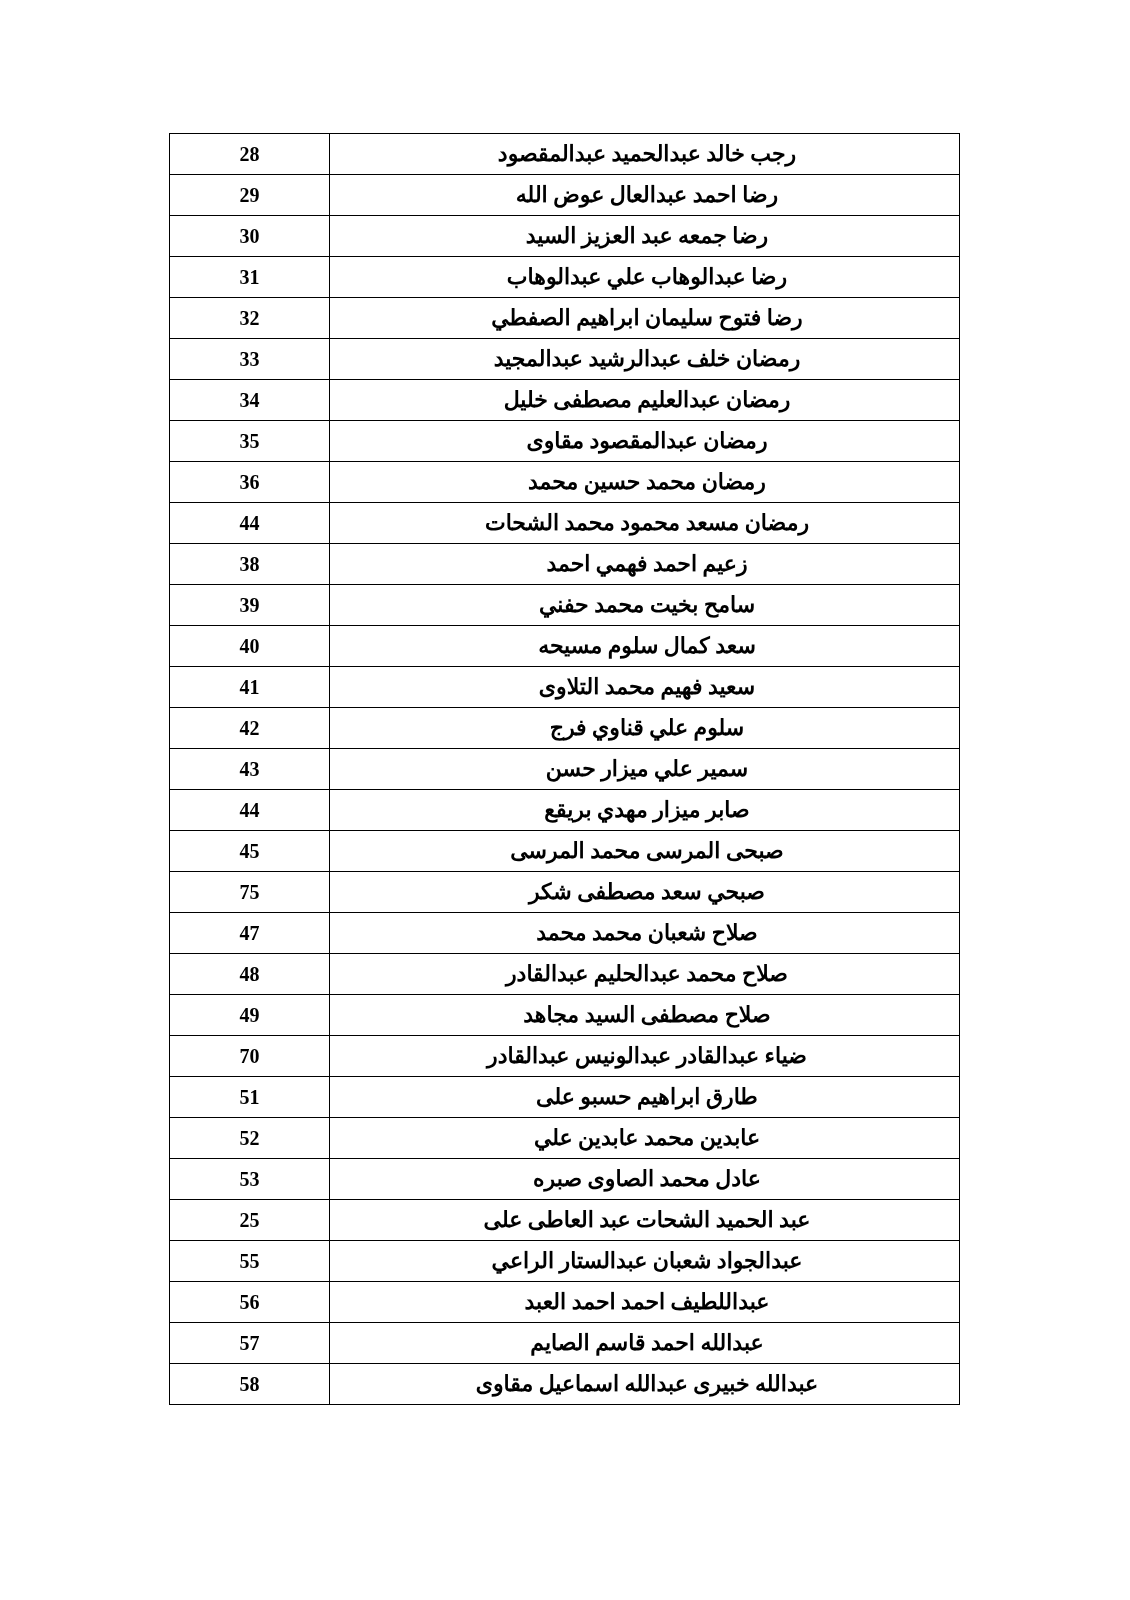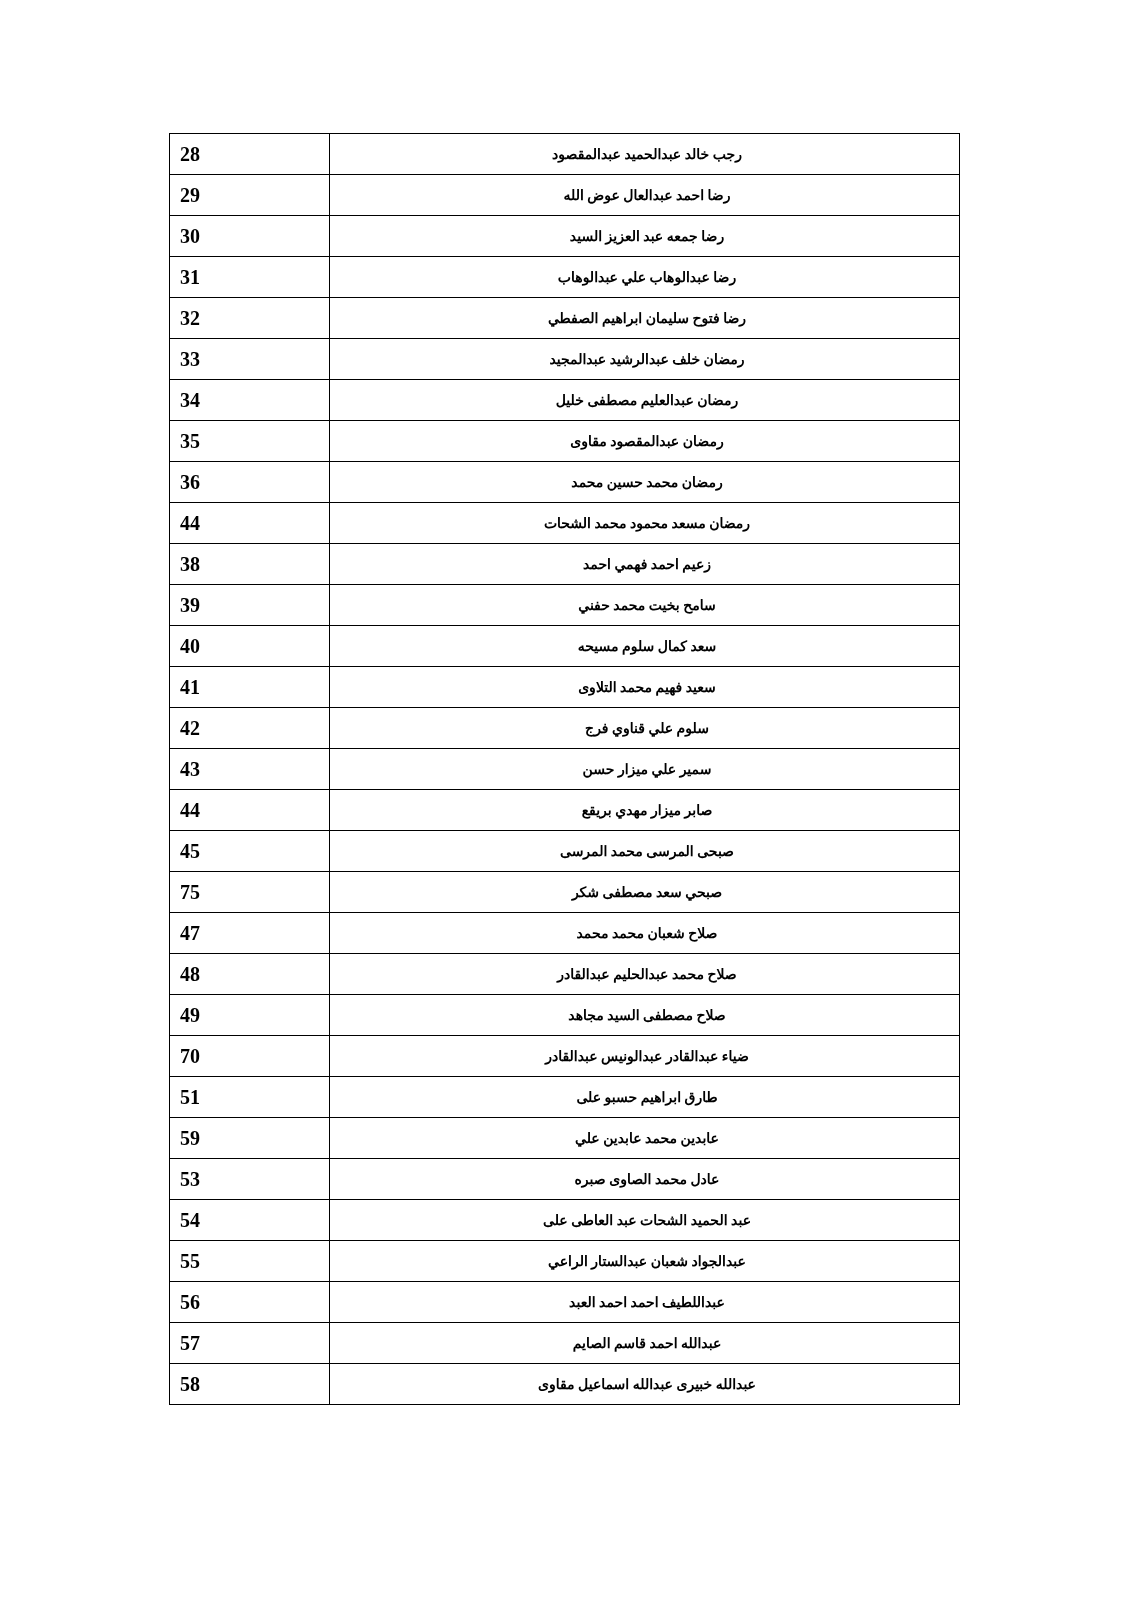--- a/index.html
+++ b/index.html
@@ -37,28 +37,29 @@
   table.names-table td {
     border: 1px solid #000000;
     height: 41px;
     padding: 0 10px;
     vertical-align: middle;
     box-sizing: border-box;
   }
   td.col-name {
     width: 630px;
     text-align: center;
-    font-size: 14px;
+    font-size: 22px;
     font-weight: bold;
     letter-spacing: 0;
     direction: rtl;
     white-space: nowrap;
   }
   td.col-num {
     width: 160px;
+    text-align: center;
     font-size: 20px;
     font-weight: bold;
     direction: ltr;
   }
   
   .name-inner {
     display: block;
     width: 100%;
     text-align: center;
     padding-left: 5px;
@@ -213,33 +214,33 @@
           <tr>
             <td class="col-name">
               <span class="name-inner">طارق ابراهيم حسبو على</span>
             </td>
             <td class="col-num">51</td>
           </tr>
           <tr>
             <td class="col-name">
               <span class="name-inner">عابدين محمد عابدين علي</span>
             </td>
-            <td class="col-num">59</td>
+            <td class="col-num">52</td>
           </tr>
           <tr>
             <td class="col-name">
               <span class="name-inner">عادل محمد الصاوى صبره</span>
             </td>
             <td class="col-num">53</td>
           </tr>
           <tr>
             <td class="col-name">
               <span class="name-inner">عبد الحميد الشحات عبد العاطى على</span>
             </td>
-            <td class="col-num">54</td>
+            <td class="col-num">25</td>
           </tr>
           <tr>
             <td class="col-name">
               <span class="name-inner">عبدالجواد شعبان عبدالستار الراعي</span>
             </td>
             <td class="col-num">55</td>
           </tr>
           <tr>
             <td class="col-name">
               <span class="name-inner">عبداللطيف احمد احمد العبد</span>

